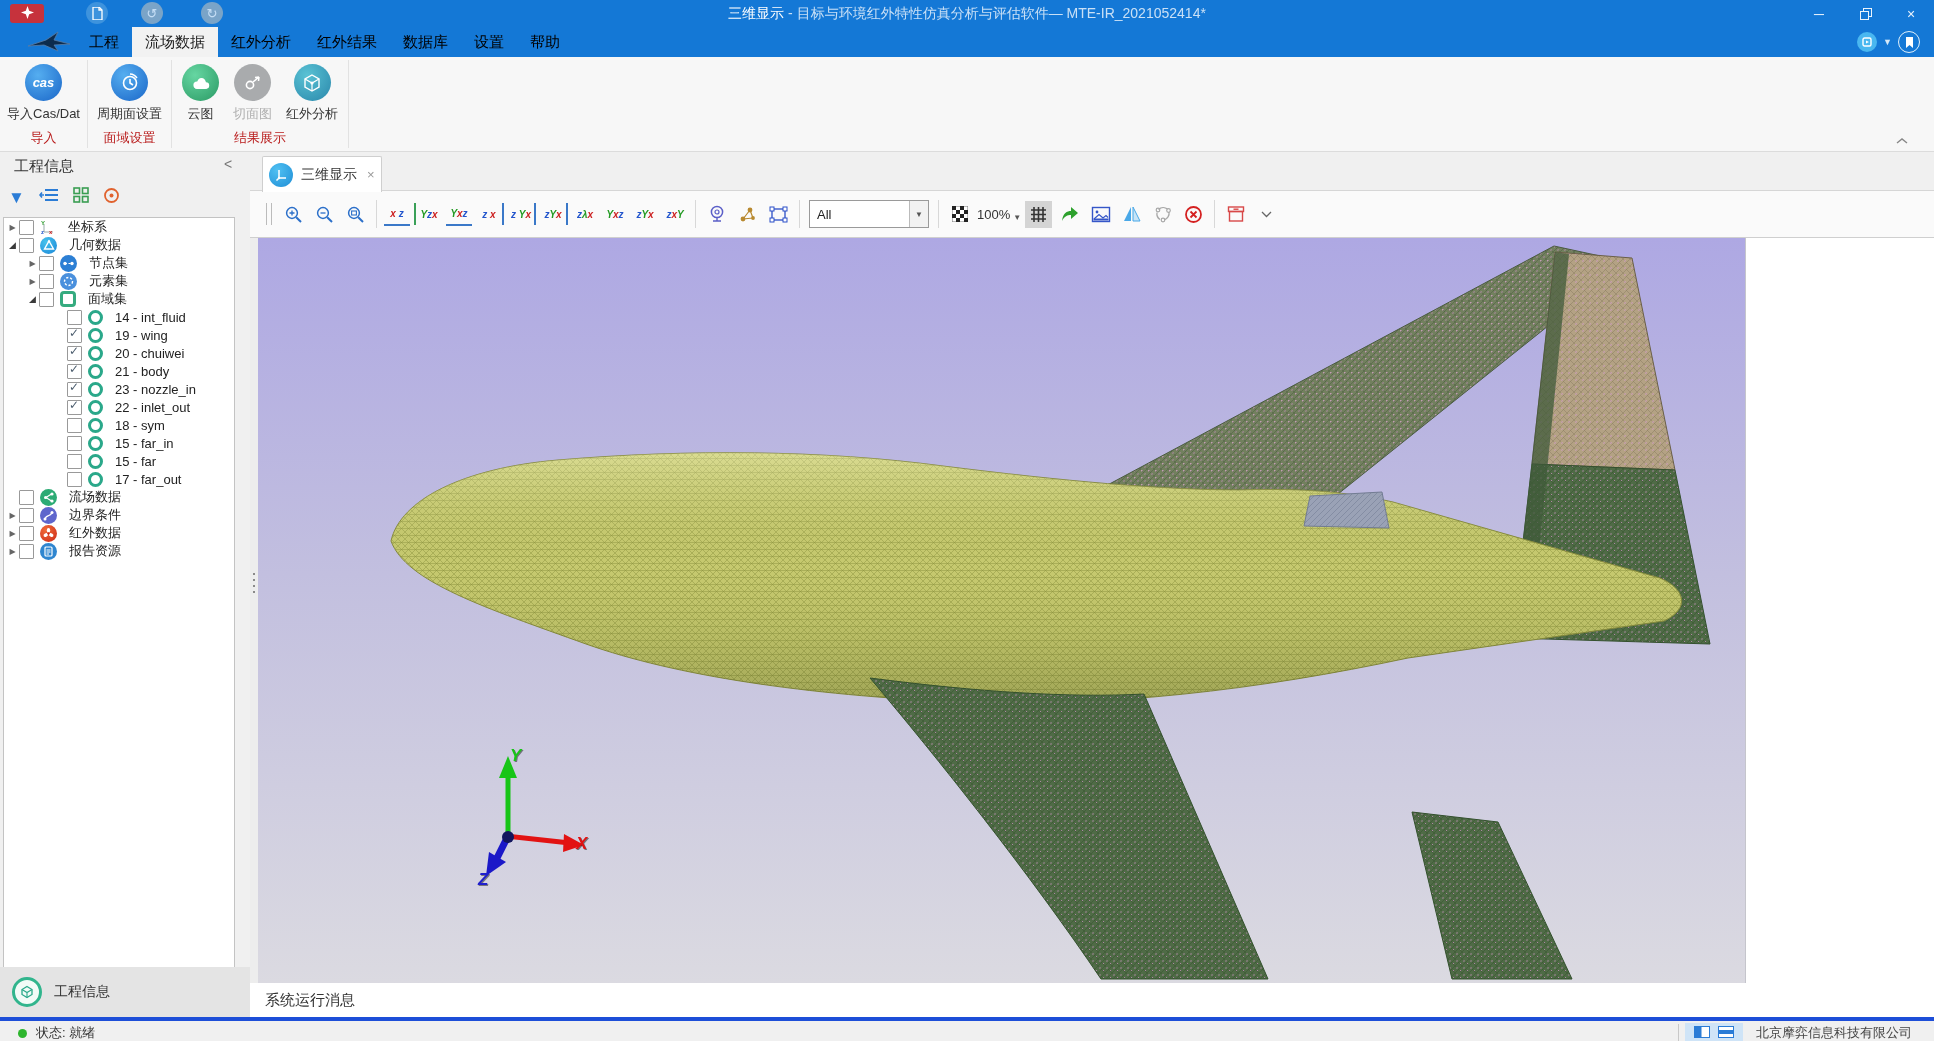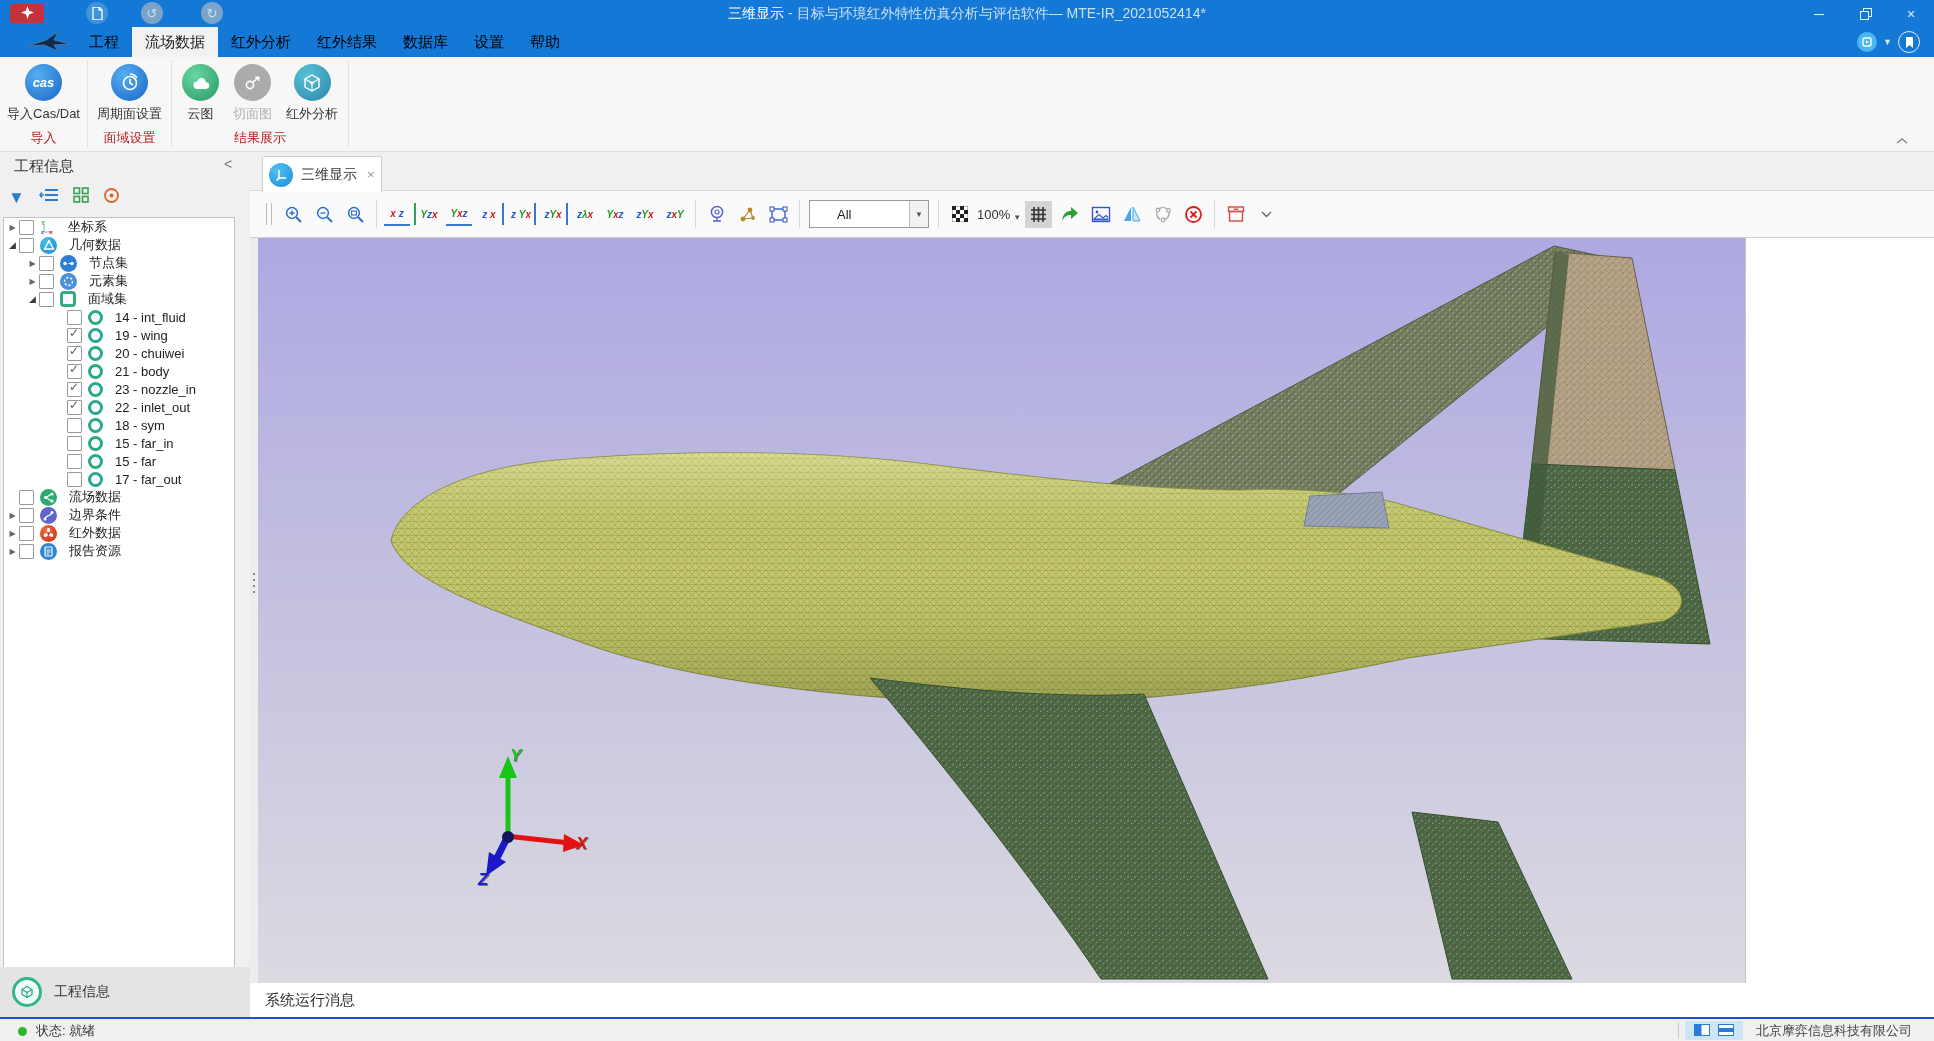--- a/index.html
+++ b/index.html
@@ -88,40 +88,40 @@
   .tsep{width:1px;height:28px;background:#d8d8d8;margin:0 5px;flex:0 0 auto;}
   .tbtn{width:27px;height:27px;display:flex;align-items:center;justify-content:center;flex:0 0 auto;margin:0 2px;}
   .tbtn.active{background:#d4d4d4;}
   .grip{width:4px;height:22px;border-left:1px solid #bbb;border-right:1px solid #bbb;margin:0 6px;flex:0 0 auto;}
   .vo{width:26px;height:22px;font-style:italic;font-weight:bold;font-size:10px;display:flex;
       align-items:center;justify-content:center;letter-spacing:0;flex:0 0 auto;margin:0 2px;}
   .vo .cx{color:#cc2222;} .vo .cy{color:#229a22;} .vo .cz{color:#2255cc;}
   .vo.ub{border-bottom:2px solid #3a78c8;} .vo.lb{border-left:2px solid #3aa058;} .vo.rb{border-right:2px solid #3a78c8;}
   #filter-combo{width:118px;height:26px;background:#fff;border:1px solid #9a9a9a;display:flex;align-items:center;
       margin:0 4px;flex:0 0 auto;}
-  #filter-combo .fval{flex:1;padding-left:7px;font-size:13px;color:#222;margin-left:20px;}
+  #filter-combo .fval{flex:1;padding-left:7px;font-size:13px;color:#222;}
   #filter-combo .fbtn{width:18px;height:100%;border-left:1px solid #bbb;display:flex;align-items:center;
       justify-content:center;font-size:8px;color:#555;background:#f2f2f2;}
   .zoomlvl{font-size:13px;color:#333;margin:0 2px;flex:0 0 auto;display:flex;align-items:flex-end;gap:3px;}
   .zoomlvl .caret{font-size:8px;color:#555;}
   
   #splitcol{left:250px;top:238px;width:8px;height:779px;background:#ededed;}
   #split-handle{left:252px;top:571px;width:4px;height:26px;
       background-image:radial-gradient(circle,#8a8a8a 1px,transparent 1.4px);background-size:4px 6px;}
   #viewport{left:258px;top:238px;width:1487px;height:745px;border-right:1px solid #c5c5cc;}
   #viewport svg.scene{display:block;}
   .triad{position:absolute;left:208px;top:512px;width:140px;height:160px;}
   .axlab{position:absolute;font-weight:bold;font-style:italic;font-size:17px;text-shadow:1px 1px 0 rgba(40,40,40,.55);}
   #axY{left:252px;top:508px;color:#17c517;}
   #axX{left:318px;top:596px;color:#e01212;}
   #axZ{left:220px;top:632px;color:#2020cc;}
   
   #msgbar{left:250px;top:983px;width:1684px;height:34px;background:#fff;display:flex;align-items:center;}
   #msgbar .mtxt{margin-left:15px;font-size:15px;color:#333;}
-  #statusbar{left:0;top:1017px;width:1934px;height:24px;background:#f0f0f0;border-top:2px solid #1d4ed8;box-sizing:border-box;}
+  #statusbar{left:0;top:1017px;width:1934px;height:24px;background:#f0f0f0;border-top:4px solid #1d4ed8;box-sizing:border-box;}
   #status-dot{left:18px;top:8px;width:9px;height:9px;border-radius:50%;background:#2db52d;}
   #status-text{left:36px;top:0;line-height:23px;font-size:13px;color:#333;}
   #sb-hl{left:1685px;top:2px;width:58px;height:19px;background:#cfe4f7;display:flex;align-items:center;
       justify-content:center;gap:8px;}
   #sb-vline{left:1678px;top:3px;width:1px;height:17px;background:#c8c8c8;}
   #company{left:1756px;top:0;line-height:23px;font-size:13px;color:#444;}
 </style>
 </head>
 <body>
 

